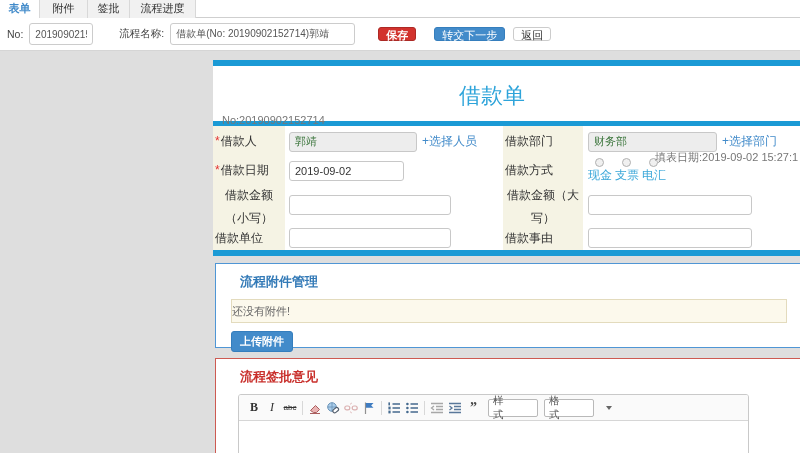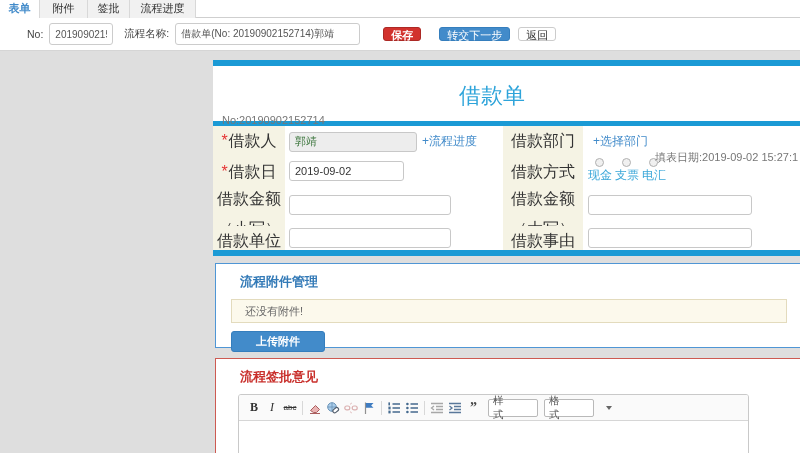--- a/index.html
+++ b/index.html
@@ -8,24 +8,24 @@
   .screen { position:relative; width:800px; height:453px; overflow:hidden; background:#a3a3a3; }
 
   
   .tabbar { position:absolute; top:0; left:0; width:800px; height:18px; background:#fff; border-bottom:1px solid #cfcfcf; display:flex; }
   .tab { height:18px; line-height:17px; text-align:center; font-size:11px; color:#333; background:#f1f1f1; border-right:1px solid #d8d8d8; cursor:pointer; }
   .tab.active { background:#fff; color:#428bca; font-weight:bold; }
   .tab.t1{width:40px;} .tab.t2{width:48px;} .tab.t3{width:42px;} .tab.t4{width:66px;}
 
   
   .toolbar { position:absolute; top:18px; left:0; width:800px; height:33px; background:#fff; border-bottom:1px solid #d5d5d5; display:flex; align-items:center; padding-left:7px; }
-  .tlabel { font-size:10.5px; color:#444; white-space:nowrap;margin-left:20px; }
+  .tlabel { font-size:10.5px; color:#444; white-space:nowrap; }
   .tinput { height:22px; border:1px solid #ccc; border-radius:3px; font-size:10px; color:#555; padding:0 5px; font-family:"Liberation Sans",sans-serif; }
   .no-input { width:64px; margin-left:6px; }
-  .name-label { margin-left:11px; }
+  .name-label { margin-left:26px; }
   .name-input { width:185px; margin-left:6px; }
   .btn { height:14px; border-radius:3px; font-size:11px; cursor:pointer; font-family:"Liberation Sans",sans-serif; white-space:nowrap; }
   .btn.red  { margin-left:23px; padding:0 7px; background:#d2322d; border:1px solid #ac2925; color:#fff; font-weight:bold; }
   .btn.blue { margin-left:18px; padding:0 7px; background:#428bca; border:1px solid #357ebd; color:#fff; font-weight:normal; }
   .btn.plain{ margin-left:8px;  padding:0 7px; background:#fff; border:1px solid #ccc; color:#333; }
 
   
   .content { position:absolute; top:51px; left:0; width:800px; height:402px; background:#dedede; }
   .panel { position:absolute; background:#fff; }
 
@@ -33,39 +33,39 @@
   .form-panel { left:213px; top:9px; width:640px; }
   .bluebar { height:6px; background:#1b9ad5; }
   .bluebar.thin { height:5px; }
   .form-header { background:#fff; height:55px; }
   .form-title { width:558px; text-align:center; font-size:22px; color:#2ea4da; padding-top:15px; }
   .form-meta { position:relative; height:16px; margin-top:3px; font-size:11px; color:#777; }
   .meta-no { position:absolute; left:9px; top:0; }
   .meta-date { position:absolute; left:442px; top:0; white-space:nowrap;margin-top:36px; }
   .form-grid { display:grid; grid-template-columns:72px 218px 80px 270px; grid-template-rows:31px 27px 42px 24px; background:#fff; }
   .cell { display:flex; align-items:center; }
-  .cell.lab { background:#f5f3e4; justify-content:center; text-align:center; font-size:16px; color:#333; padding:0 2px; line-height:1.9; flex-wrap:wrap; }
+  .cell.lab { background:#f5f3e4; justify-content:flex-start; text-align:center; font-size:12px; color:#333; padding:0 2px; line-height:1.9; flex-wrap:wrap; }
   .cell.fld { padding-left:4px; }
   .cell.fld.r { padding-left:5px; }
   .req { color:#e53333; margin-right:1px; }
   .fin { height:20px; border:1px solid #c8c8c8; border-radius:3px; font-size:11px; padding:0 5px; color:#333; font-family:"Liberation Sans",sans-serif; }
   .fin.filled { background:#ededed; color:#3c763d; }
   .w128{width:128px;} .w129{width:129px;} .w115{width:115px;} .w162{width:162px;} .w164{width:164px;}
   .flink { font-size:12px; color:#428bca; text-decoration:none; margin-left:5px; white-space:nowrap; cursor:pointer; }
   .radio { display:inline-flex; align-items:center; margin-right:3px; cursor:pointer;flex-direction:column; }
   .rdot { width:9px; height:9px; border:1px solid #b0b0b0; background:#f0f0f0; border-radius:50%; margin-right:2px; }
   .rtxt { font-size:12px; color:#3ba7d9; }
 
   
   .attach-panel { left:215px; top:212px; width:628px; height:85px; border:1px solid #4f96d5; }
   .sec-title { font-size:13px; font-weight:bold; margin:9px 0 8px 24px; }
   .sec-title.blue { color:#337ab7; }
   .sec-title.red  { color:#c9302c; }
-  .alert { width:556px; height:24px; line-height:23px; margin-left:15px; background:#fcf9ec; border:1px solid #e3dbbd; font-size:11px; color:#666; padding-left:13px; }
-  .btn.upload { display:block; margin:8px 0 0 15px; padding:0 24px; height:21px; background:#428bca; border:1px solid #357ebd; color:#fff; font-weight:bold; }
+  .alert { width:556px; height:24px; line-height:23px; margin-left:15px; background:#fcf9ec; border:1px solid #e3dbbd; font-size:11px; color:#666; }
+  .btn.upload { display:block; margin:8px 0 0 15px; padding:0 8px; height:21px; background:#428bca; border:1px solid #357ebd; color:#fff; font-weight:bold; }
 
   
   .sign-panel { left:215px; top:307px; width:628px; height:220px; border:1px solid #cd5a52; }
   .editor { margin-left:22px; width:511px; border:1px solid #c9c9c9; border-radius:3px; overflow:hidden; }
   .ed-toolbar { height:26px; background:#fafafa; border-bottom:1px solid #d6d6d6; display:flex; align-items:center; padding:0 6px; }
   .ed-btn { width:18px; height:17px; display:flex; align-items:center; justify-content:center; cursor:pointer; border-radius:2px; }
   .ed-btn.gb { font-family:"Liberation Serif",serif; font-size:12px; color:#333; font-weight:bold; }
   .ed-btn.gi { font-family:"Liberation Serif",serif; font-size:12px; color:#333; font-style:italic; }
   .ed-btn.gs { font-size:8px; color:#333; text-decoration:line-through; }
   .ed-btn.gq { font-family:"Liberation Serif",serif; font-size:14px; color:#444; font-weight:bold; letter-spacing:-1px; }
@@ -110,26 +110,27 @@
       </div>
       <div class="bluebar thin"></div>
 
       <div class="form-grid">
 
         <div class="cell lab">
             <span><span class="req">*</span><span>借款人</span></span>
           </div>
         <div class="cell fld">
           <input class="fin filled w128" value="郭靖" style="">
-          <a class="flink">+流程进度</a>
+          <a class="flink">+选择人员</a>
         </div>
         <div class="cell lab">
             <span>借款部门</span>
           </div>
         <div class="cell fld r">
+          <input class="fin filled w129" value="财务部" style="">
           <a class="flink">+选择部门</a>
         </div>
 
         <div class="cell lab">
             <span><span class="req">*</span><span>借款日期</span></span>
           </div>
         <div class="cell fld">
           <input class="fin w115" value="2019-09-02" style="">
         </div>
         <div class="cell lab">

